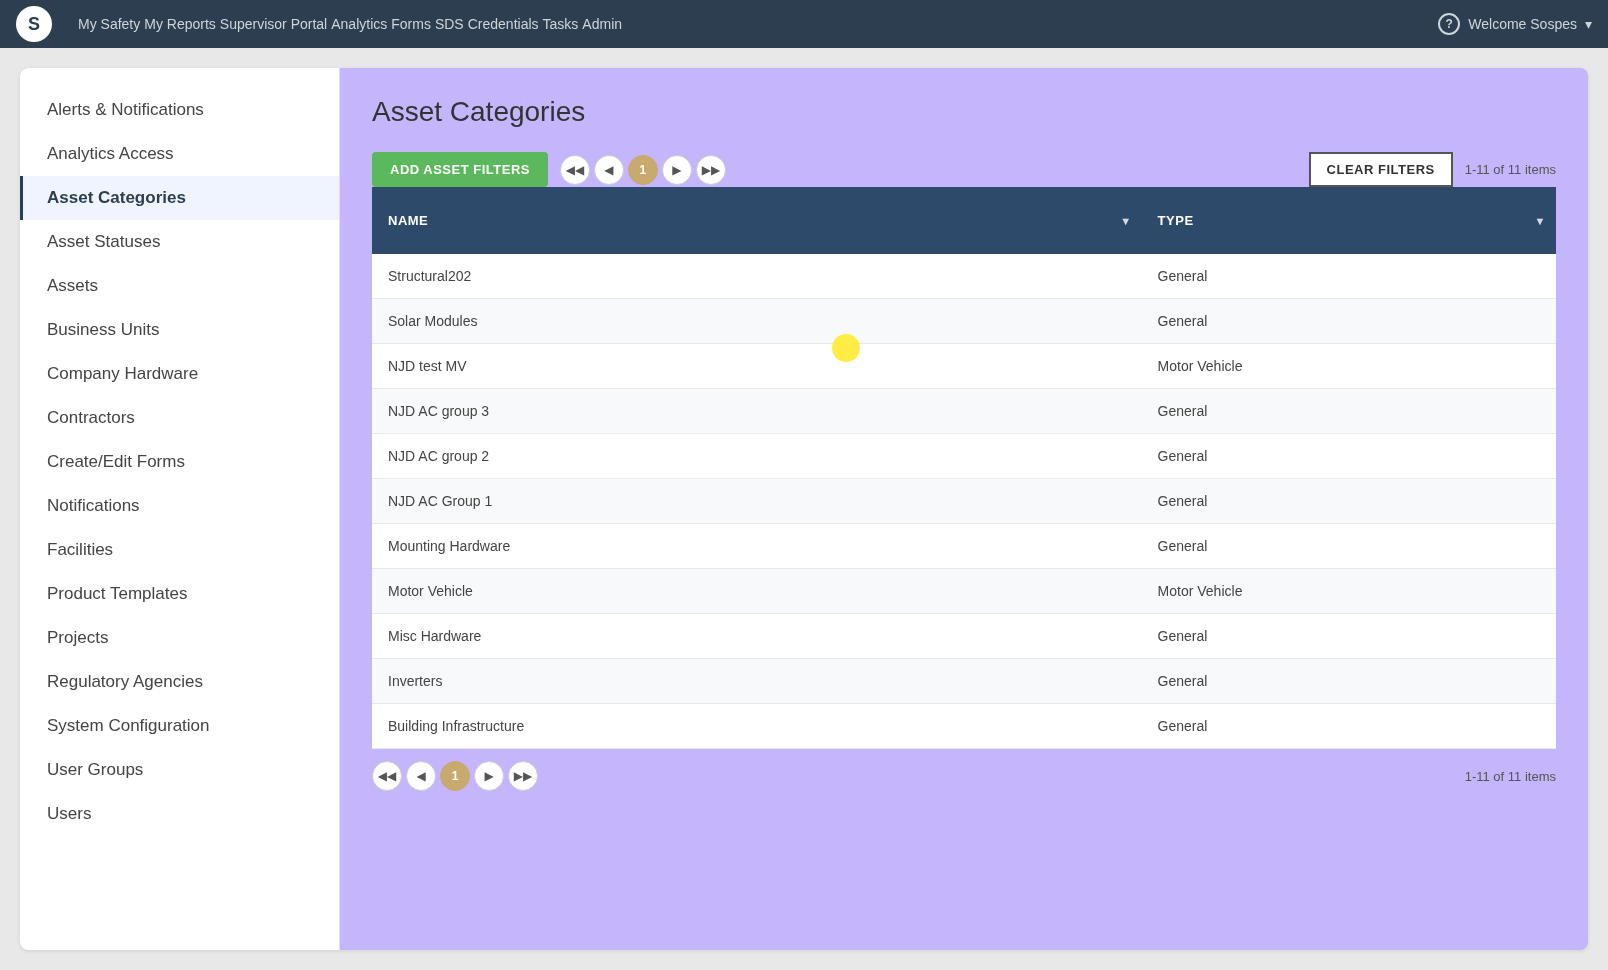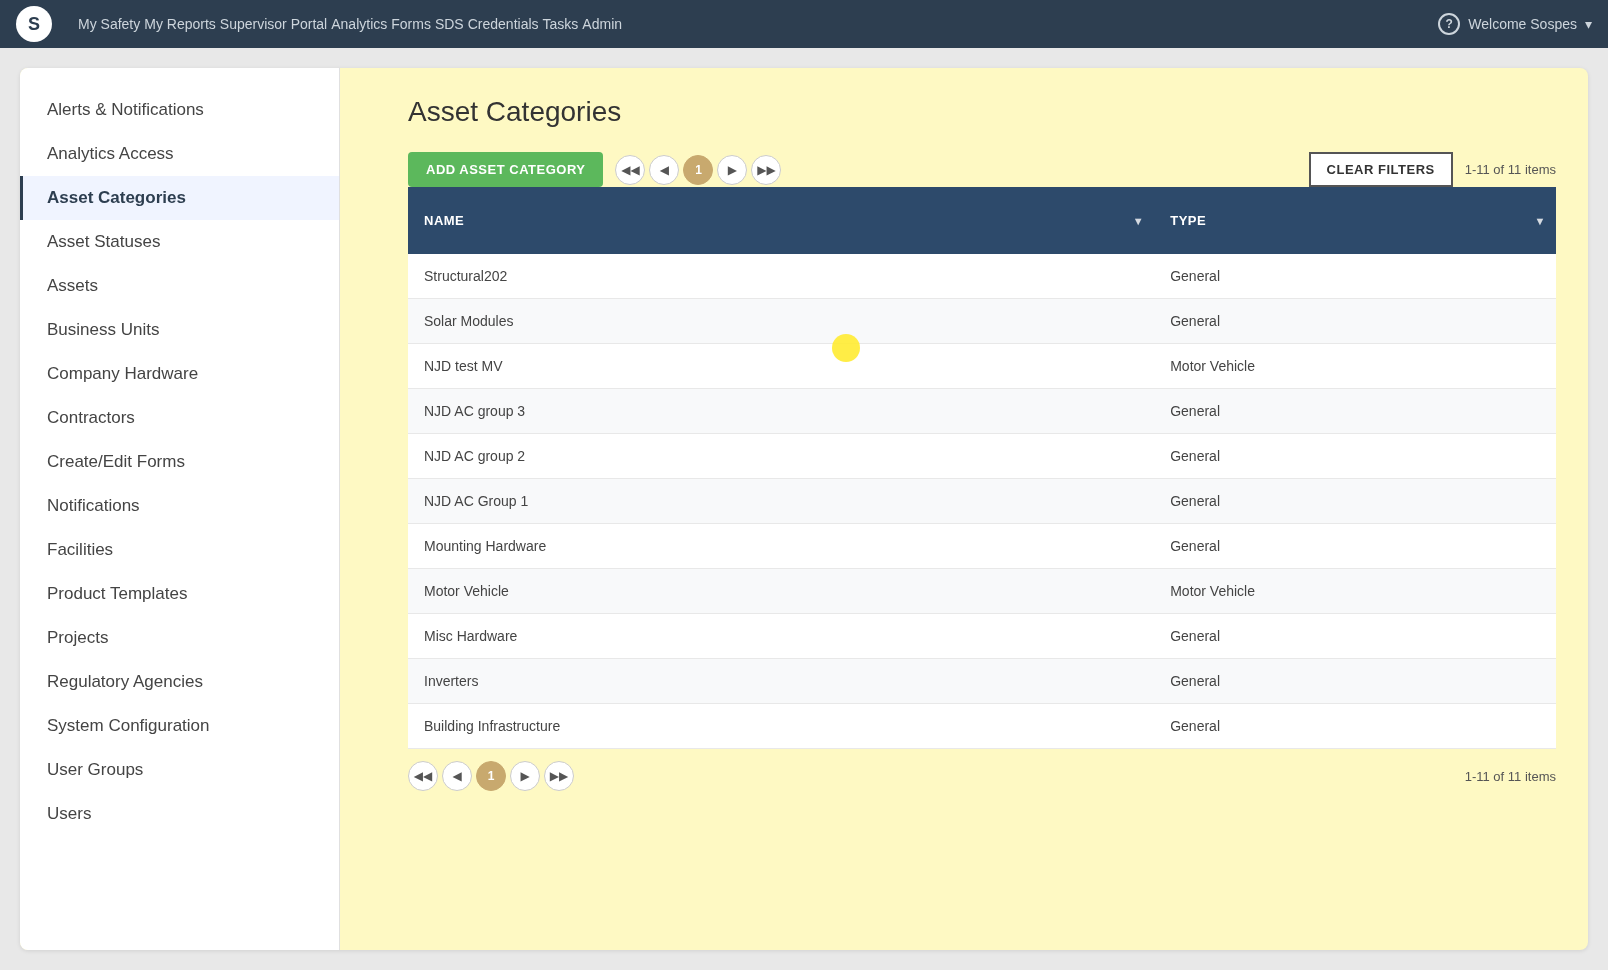--- a/index.html
+++ b/index.html
@@ -42,27 +42,26 @@
     
     .main-container {
       padding: 20px;
       display: flex;
       gap: 0;
       min-height: calc(970px - 48px);
     }
 
     
     .outer-card {
-      background: #fef9c3;
+      background: #c4b5fd;
       border-radius: 8px;
       width: 100%;
       display: flex;
       overflow: hidden;
       box-shadow: 0 1px 4px rgba(0,0,0,0.1);
-      gap: 36px;
     }
 
     
     .sidebar {
       width: 320px;
       flex-shrink: 0;
       padding: 20px 0;
       border-right: 1px solid #e0e0e0;
       background: white;
     }
@@ -259,21 +258,21 @@
         <div class="sidebar-item">Regulatory Agencies</div>
         <div class="sidebar-item">System Configuration</div>
         <div class="sidebar-item">User Groups</div>
         <div class="sidebar-item">Users</div>
       </aside>
 
     <main class="content">
       <h1 class="page-title">Asset Categories</h1>
 
       <div class="toolbar">
-        <button class="btn-add">ADD ASSET CATEGORY</button>
+        <button class="btn-add">ADD ASSET FILTERS</button>
 
         <div class="pagination-controls">
           <button class="page-btn">◀◀</button>
           <button class="page-btn">◀</button>
           <button class="page-btn active">1</button>
           <button class="page-btn">▶</button>
           <button class="page-btn">▶▶</button>
         </div>
 
         <div class="spacer"></div>

